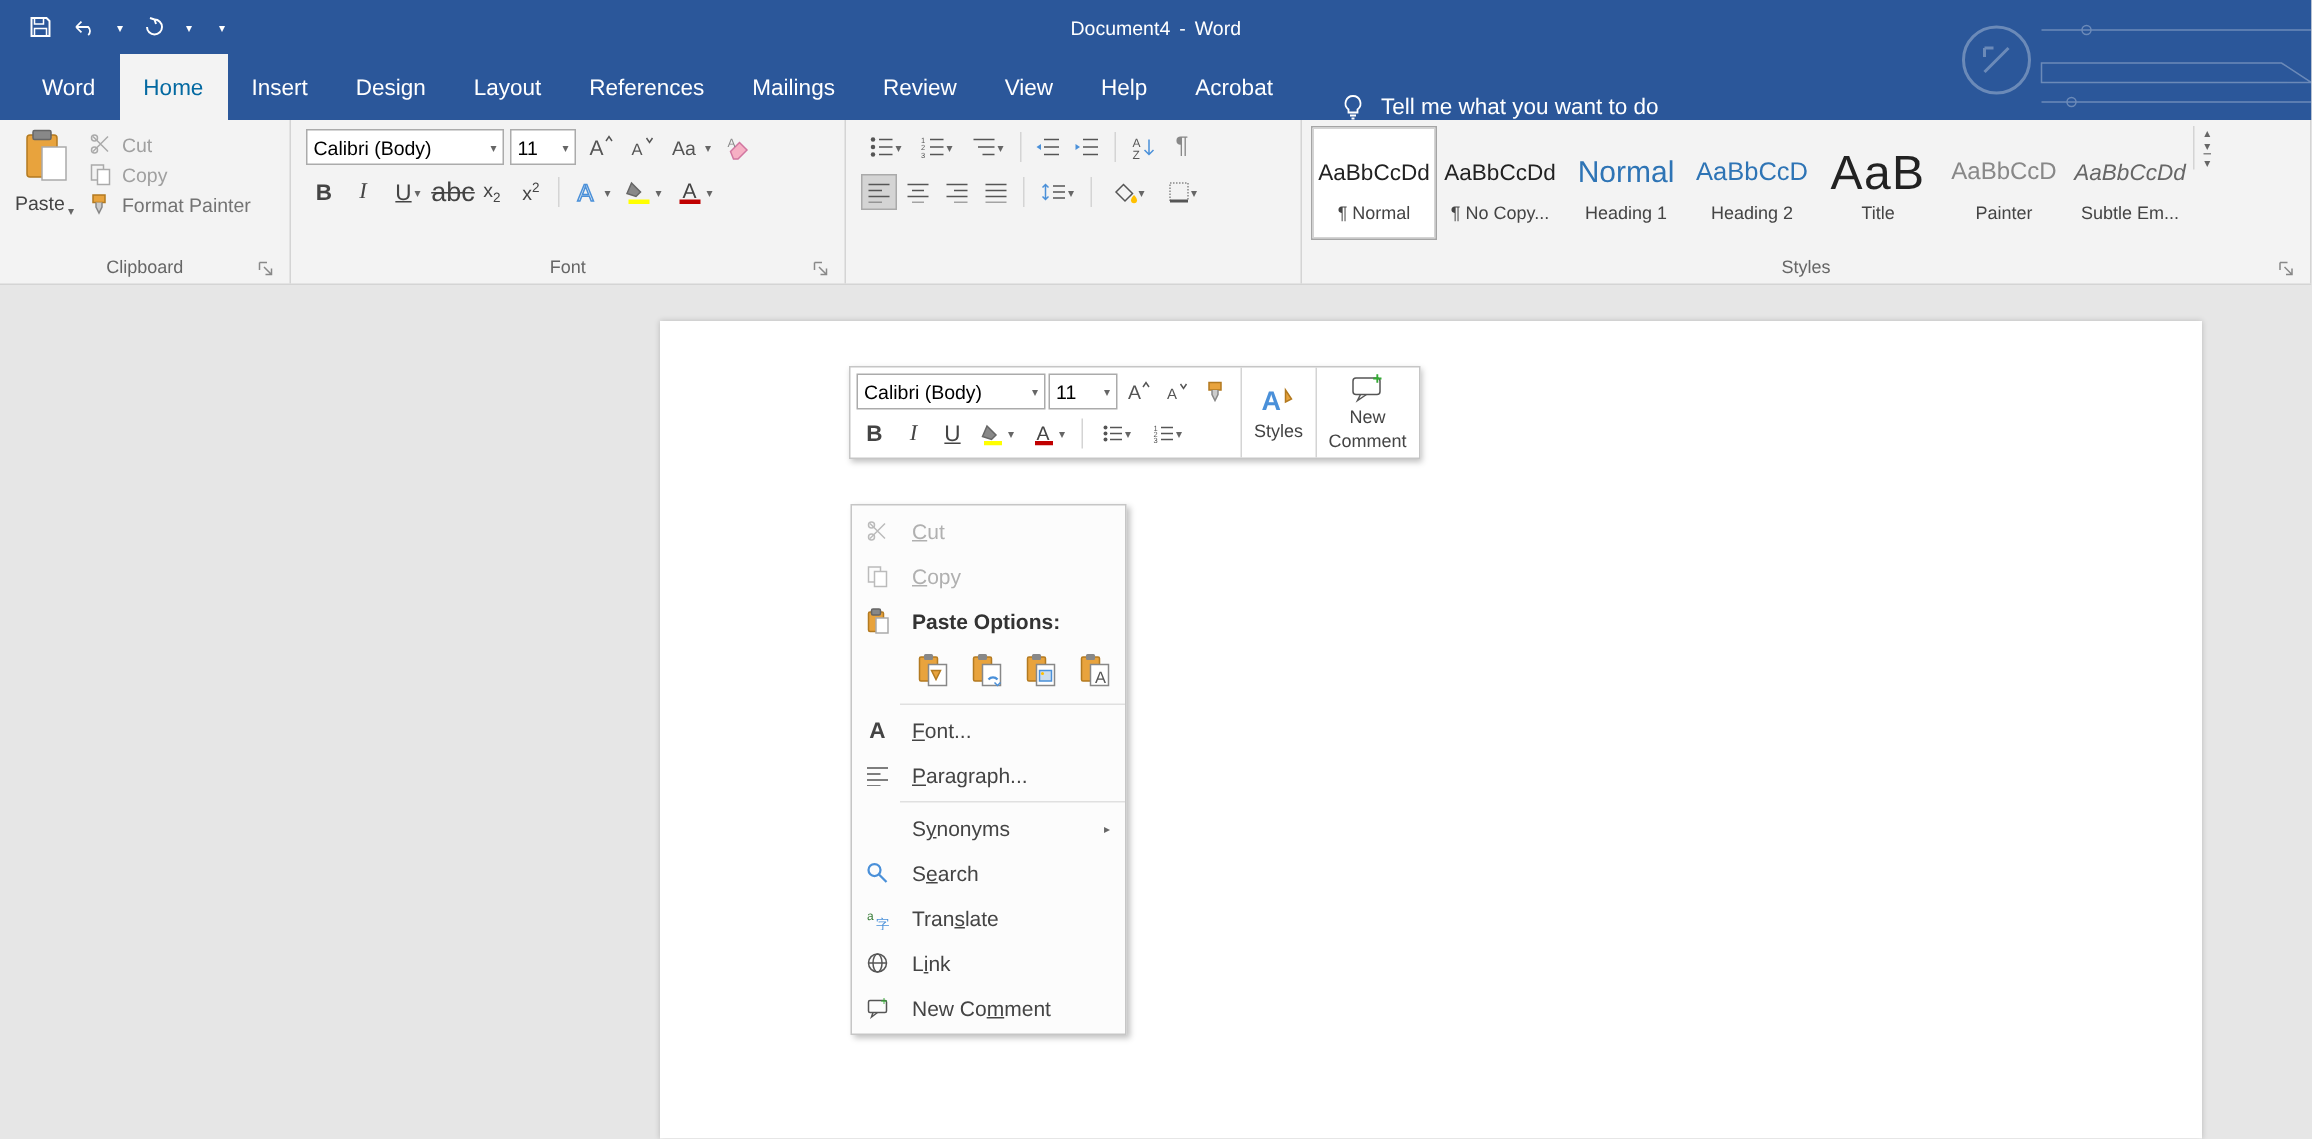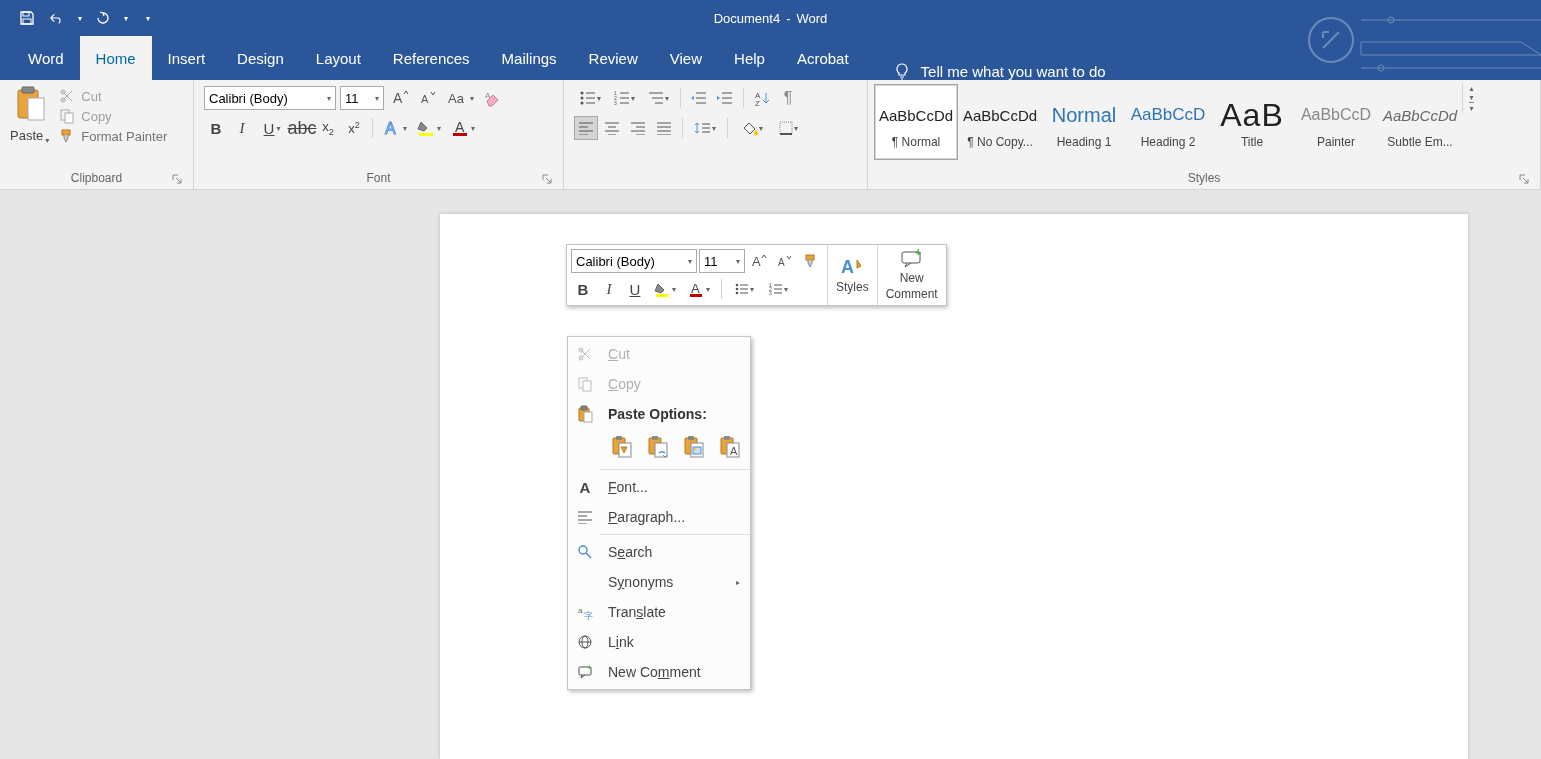--- a/index.html
+++ b/index.html
@@ -662,37 +662,37 @@
         <svg width="16" height="14" viewBox="0 0 16 14">
           <line x1="1" y1="2" x2="15" y2="2" stroke="#555"></line>
           <line x1="1" y1="6" x2="10" y2="6" stroke="#555"></line>
           <line x1="1" y1="10" x2="15" y2="10" stroke="#555"></line>
           <line x1="1" y1="14" x2="10" y2="14" stroke="#555"></line>
         </svg>
       </span>
     <span><span style="text-decoration:underline">P</span>aragraph...</span>
   </div>
   <div class="ctx-sep"></div>
-  <div class="ctx-item">
-    <span class="ctx-icon">
-        <svg width="16" height="16" viewBox="0 0 16 16">
-          <circle cx="6" cy="6" r="4" fill="none" stroke="#4a90d9" stroke-width="1.5"></circle>
-          <line x1="9" y1="9" x2="14" y2="14" stroke="#4a90d9" stroke-width="1.5"></line>
-        </svg>
-      </span>
-    <span>S<span style="text-decoration:underline">e</span>arch</span>
-  </div>
   <div class="ctx-item" style="position:relative">
     <span class="ctx-icon"></span>
     <span>S<span style="text-decoration:underline">y</span>nonyms</span>
     <span class="ctx-arrow dd-arrow">▸</span>
   </div>
   <div class="ctx-item">
     <span class="ctx-icon">
         <svg width="16" height="16" viewBox="0 0 16 16">
+          <circle cx="6" cy="6" r="4" fill="none" stroke="#4a90d9" stroke-width="1.5"></circle>
+          <line x1="9" y1="9" x2="14" y2="14" stroke="#4a90d9" stroke-width="1.5"></line>
+        </svg>
+      </span>
+    <span>S<span style="text-decoration:underline">e</span>arch</span>
+  </div>
+  <div class="ctx-item">
+    <span class="ctx-icon">
+        <svg width="16" height="16" viewBox="0 0 16 16">
           <text x="1" y="9" font-size="8" fill="#3a7d3a">a</text>
           <text x="7" y="15" font-size="9" fill="#4a90d9">字</text>
         </svg>
       </span>
     <span>Tran<span style="text-decoration:underline">s</span>late</span>
   </div>
   <div class="ctx-item">
     <span class="ctx-icon">
         <svg width="16" height="16" viewBox="0 0 16 16">
           <circle cx="8" cy="8" r="6" fill="none" stroke="#555"></circle>

